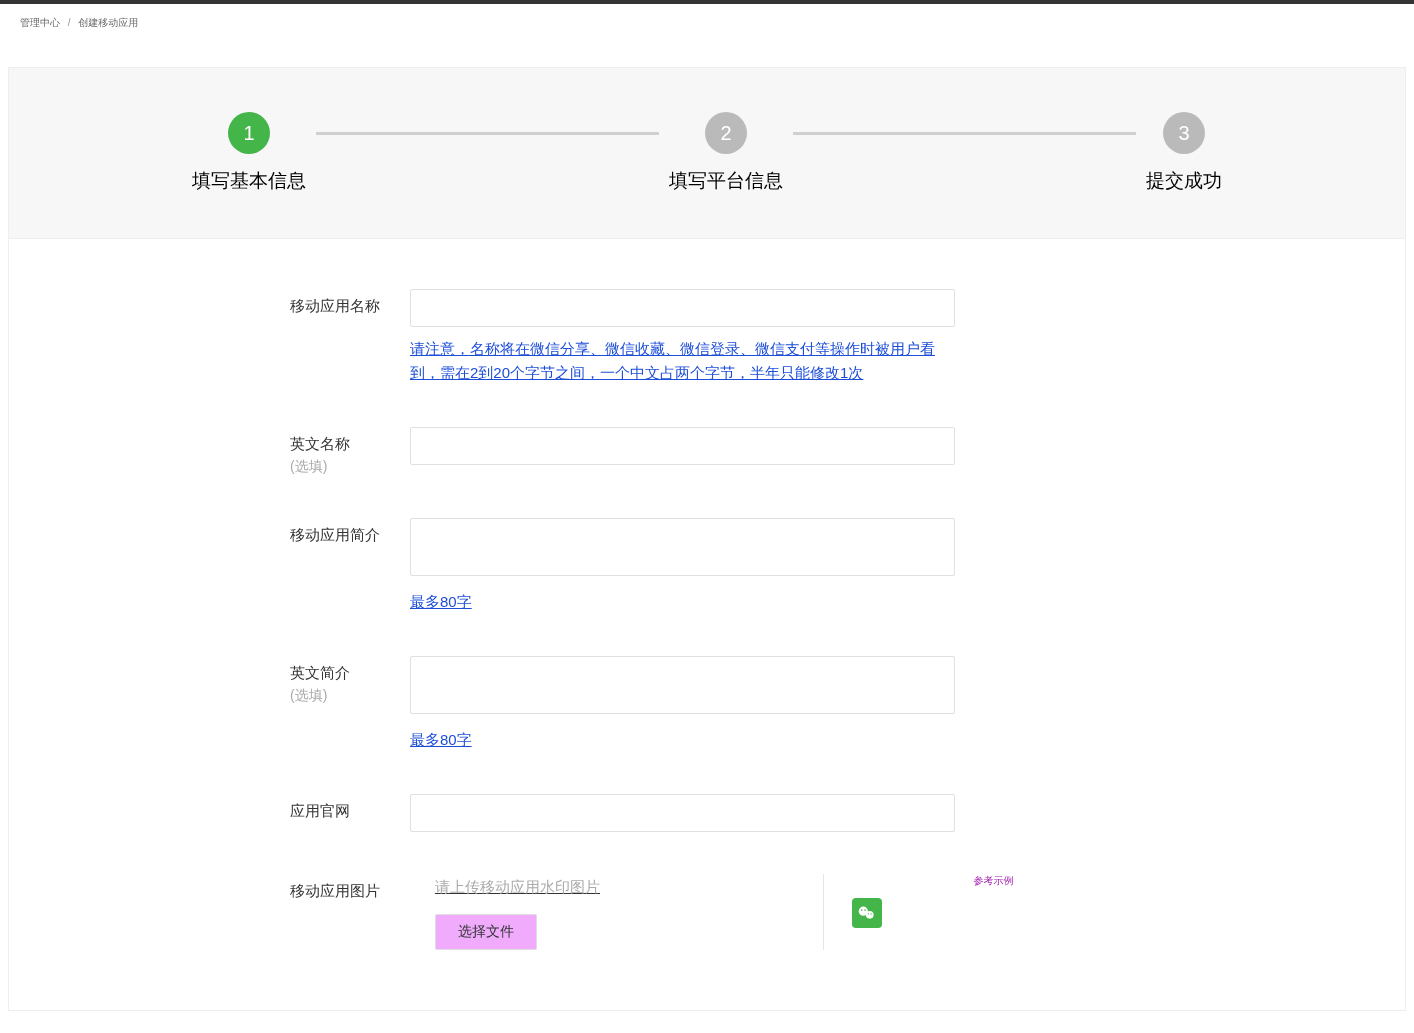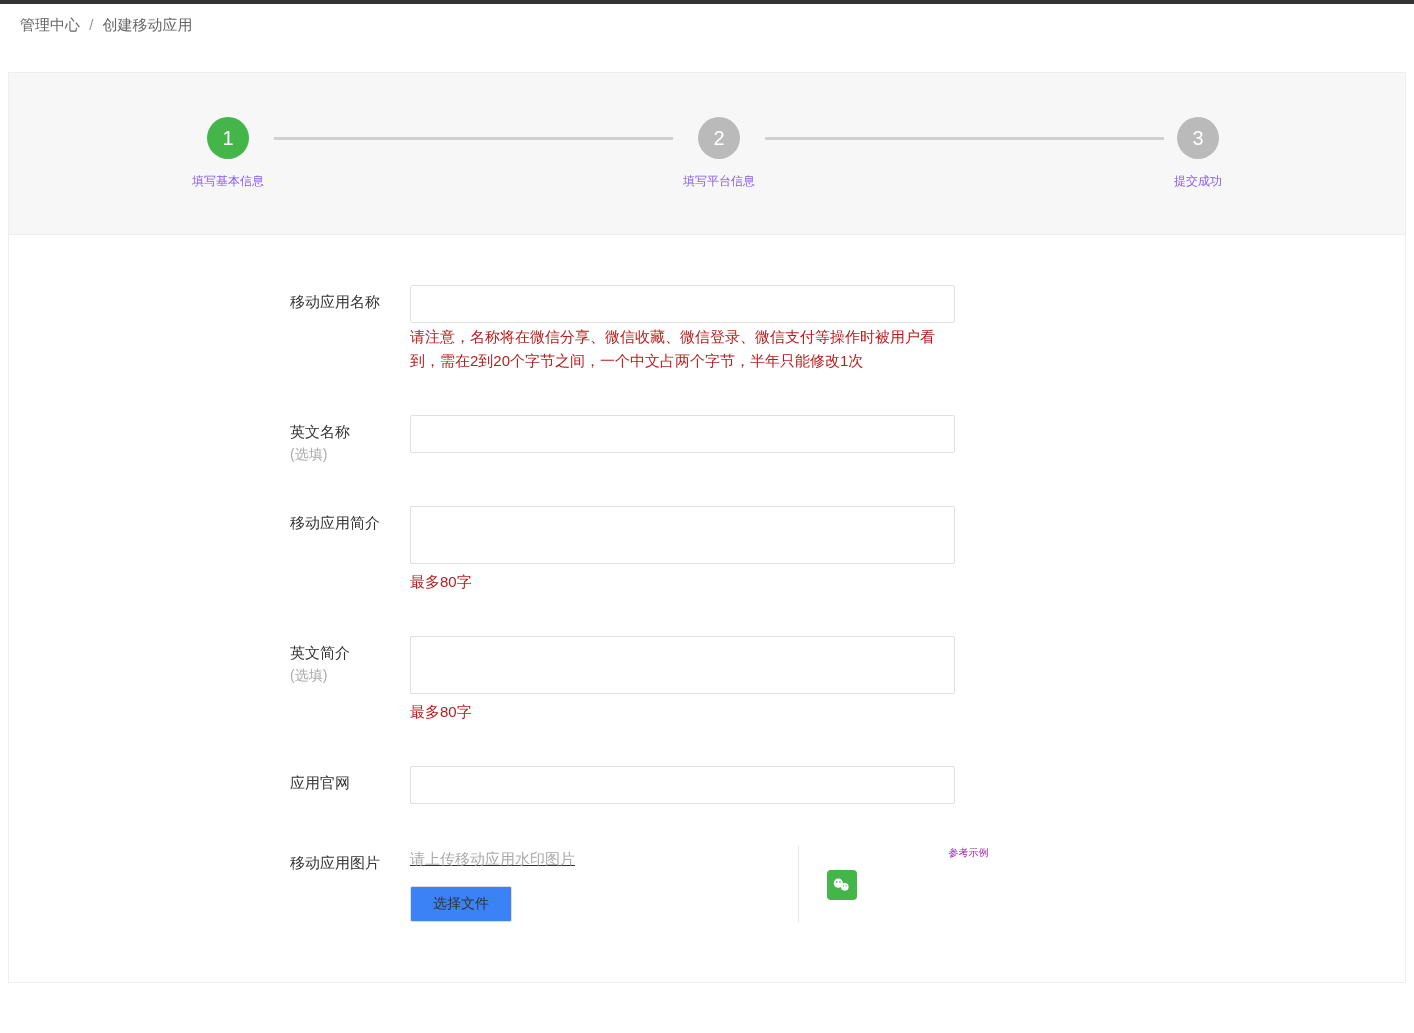--- a/index.html
+++ b/index.html
@@ -11,21 +11,21 @@
       font-family: -apple-system, "Helvetica Neue", Arial, "PingFang SC", "Hiragino Sans GB", "Microsoft YaHei", sans-serif;
       background: #fff;
       color: #333;
     }
     .top-bar {
       height: 4px;
       background: #333;
     }
     .breadcrumb {
       padding: 12px 20px;
-      font-size: 15px;
+      font-size: 10px;
       color: #666;
     }
     .breadcrumb a {
       color: #666;
       text-decoration: none;
     }
     .breadcrumb .sep {
       margin: 0 5px;
       color: #999;
     }
@@ -62,22 +62,22 @@
       color: #fff;
       margin-bottom: 14px;
     }
     .step-circle.active {
       background: #44b549;
     }
     .step-circle.inactive {
       background: #bababa;
     }
     .step-label {
-      font-size: 12px;
-      color: #8b5cf6;
+      font-size: 19px;
+      color: #000000;
     }
     .step-line {
       flex: 1;
       height: 3px;
       background: #d0d0d0;
       margin: 20px 10px 0 10px;
     }
     .form-panel {
       border-left: 1px solid #eee;
       border-right: 1px solid #eee;
@@ -125,41 +125,42 @@
       height: 58px;
       border: 1px solid #e0e0e0;
       border-radius: 2px;
       padding: 8px 10px;
       font-size: 14px;
       background: #fff;
       resize: none;
     }
     .help-text {
       font-size: 15px;
-      color: #b91c1c;
-      margin-top: 2px;
+      color: #1d4ed8;
+      margin-top: 10px;
       line-height: 1.6;
+      text-decoration: underline;
     }
     .upload-section {
       display: flex;
     }
     .upload-left {
       width: 380px;
       padding-right: 20px;
       text-decoration: underline;
     }
     .upload-desc {
       font-size: 15px;
       color: #aaa;
       line-height: 1.7;
     }
     .file-button {
       margin-top: 14px;
       padding: 8px 22px;
-      background: #3b82f6;
+      background: #f0abfc;
       border: 1px solid #ddd;
       border-radius: 2px;
       font-size: 14px;
       color: #333;
       cursor: pointer;
     }
     .divider {
       width: 1px;
       background: #e5e5e5;
       margin: 0 28px 0 8px;
@@ -260,21 +261,21 @@
         </div>
       </div>
 
       <div class="form-row">
         <div class="form-label">应用官网</div>
         <div class="form-control">
           <input type="text" class="text-input" style="">
         </div>
       </div>
 
-      <div class="form-row" style="margin-bottom:0;">
+      <div class="form-row" style="margin-bottom:0;gap:25px;">
         <div class="form-label">移动应用图片</div>
         <div class="form-control" style="max-width:700px;">
 
           <div class="upload-section">
             <div class="upload-left">
               <div class="upload-desc">请上传移动应用水印图片</div>
               <button class="file-button">选择文件</button>
             </div>
             <div class="divider"></div>
             <div class="upload-right">

